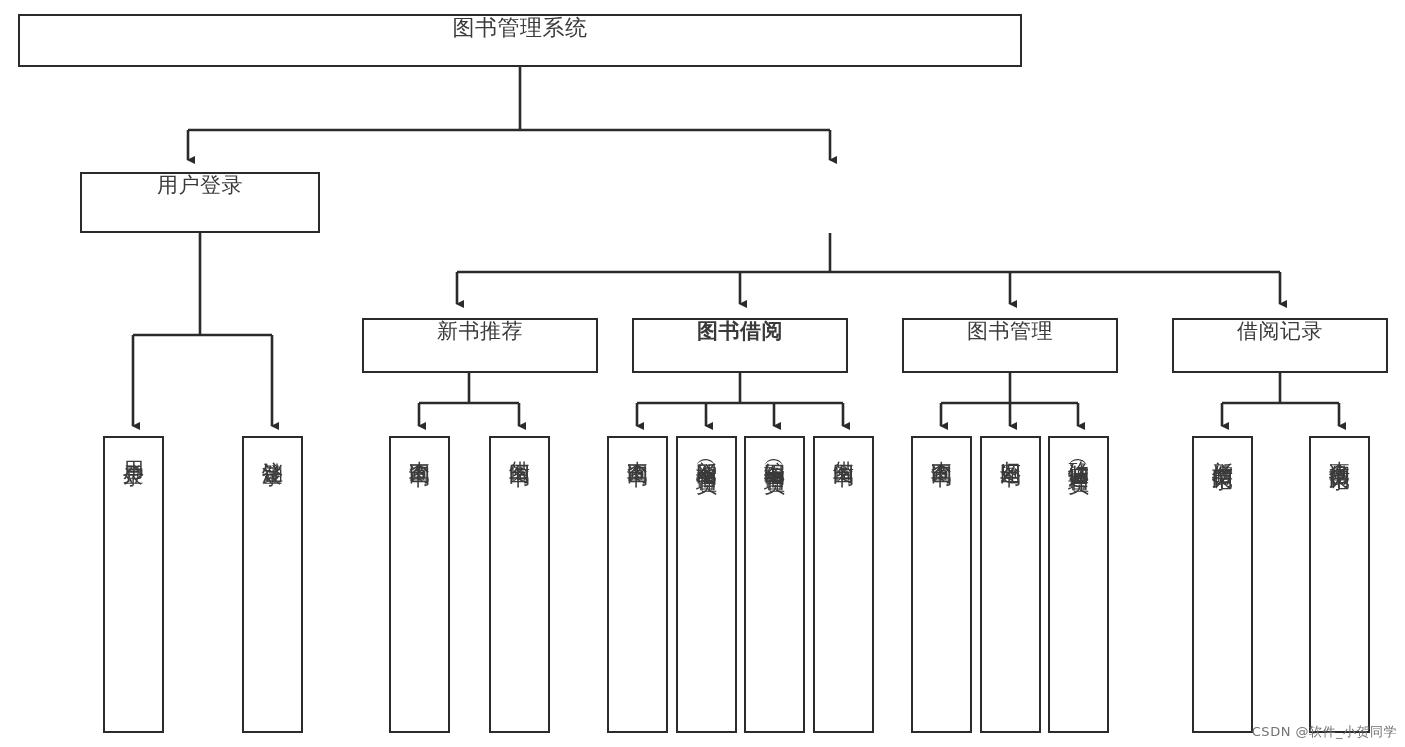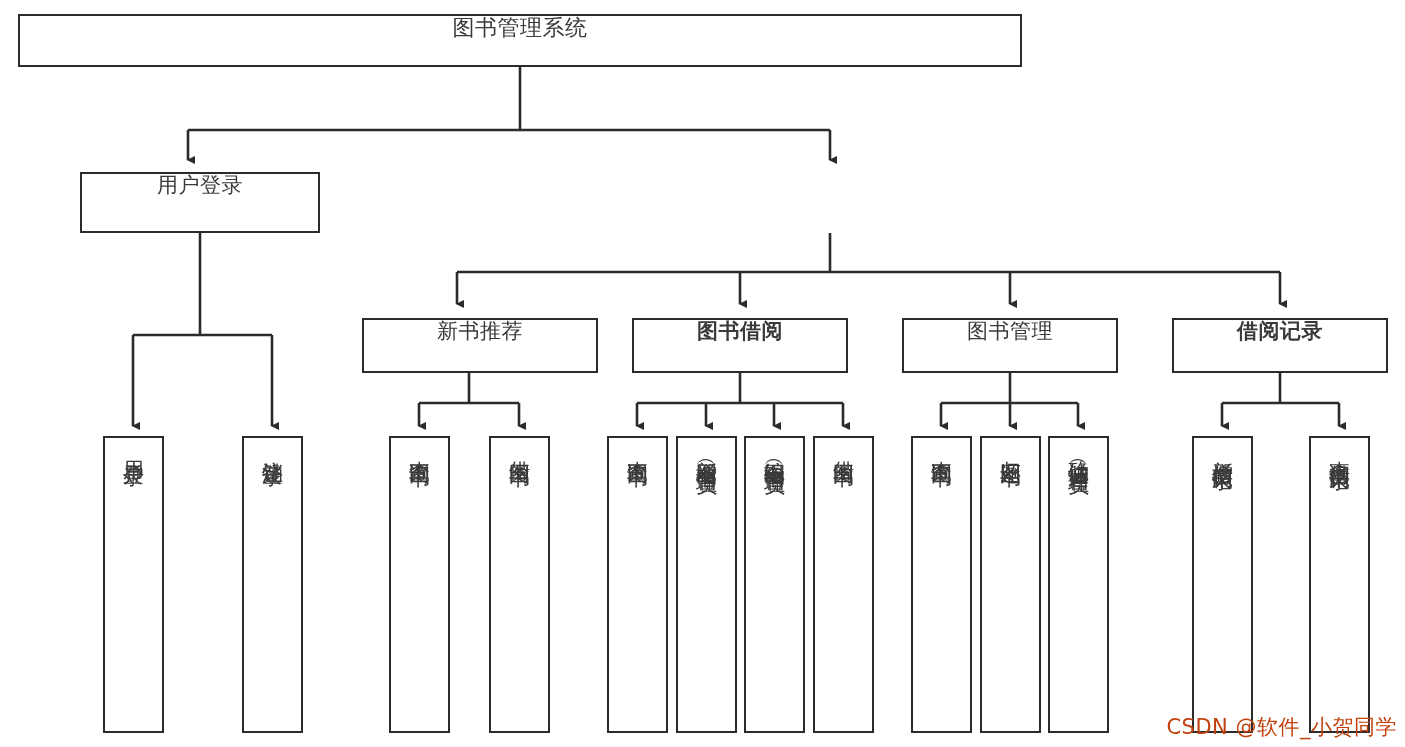--- a/index.html
+++ b/index.html
@@ -59,22 +59,22 @@
     font-size: 21px;
     line-height: 1.05;
     letter-spacing: 2px;
     white-space: nowrap;
   }
   .node.root .label { font-size: 22px; }
   .watermark {
     position: absolute;
     right: 8px;
     bottom: 6px;
-    font-size: 21px;
-    color: #c2410c;
+    font-size: 13px;
+    color: #737373;
     letter-spacing: 0.5px;
     white-space: nowrap;
     font-family: "DejaVu Sans", "Liberation Sans", sans-serif;
   }
 </style>
 </head>
 <body>
 
 <div id="diagram-root">
 
@@ -138,21 +138,21 @@
 
   <div class="node horiz" style="left:362px; top:318px; width:236px; height:55px;">
     <span class="label">新书推荐</span>
   </div>
   <div class="node horiz" style="left:632px; top:318px; width:216px; height:55px;font-weight:bold;">
     <span class="label">图书借阅</span>
   </div>
   <div class="node horiz" style="left:902px; top:318px; width:216px; height:55px;">
     <span class="label">图书管理</span>
   </div>
-  <div class="node horiz" style="left:1172px; top:318px; width:216px; height:55px;font-weight:bold;">
+  <div class="node horiz" style="left:1172px; top:318px; width:216px; height:55px;">
     <span class="label">借阅记录</span>
   </div>
 
   <div class="node vert" style="left:103px; top:436px; width:61px; height:297px;">
     <span class="label">用户登录</span>
   </div>
   <div class="node vert" style="left:242px; top:436px; width:61px; height:297px;">
     <span class="label">注销登录</span>
   </div>
 

